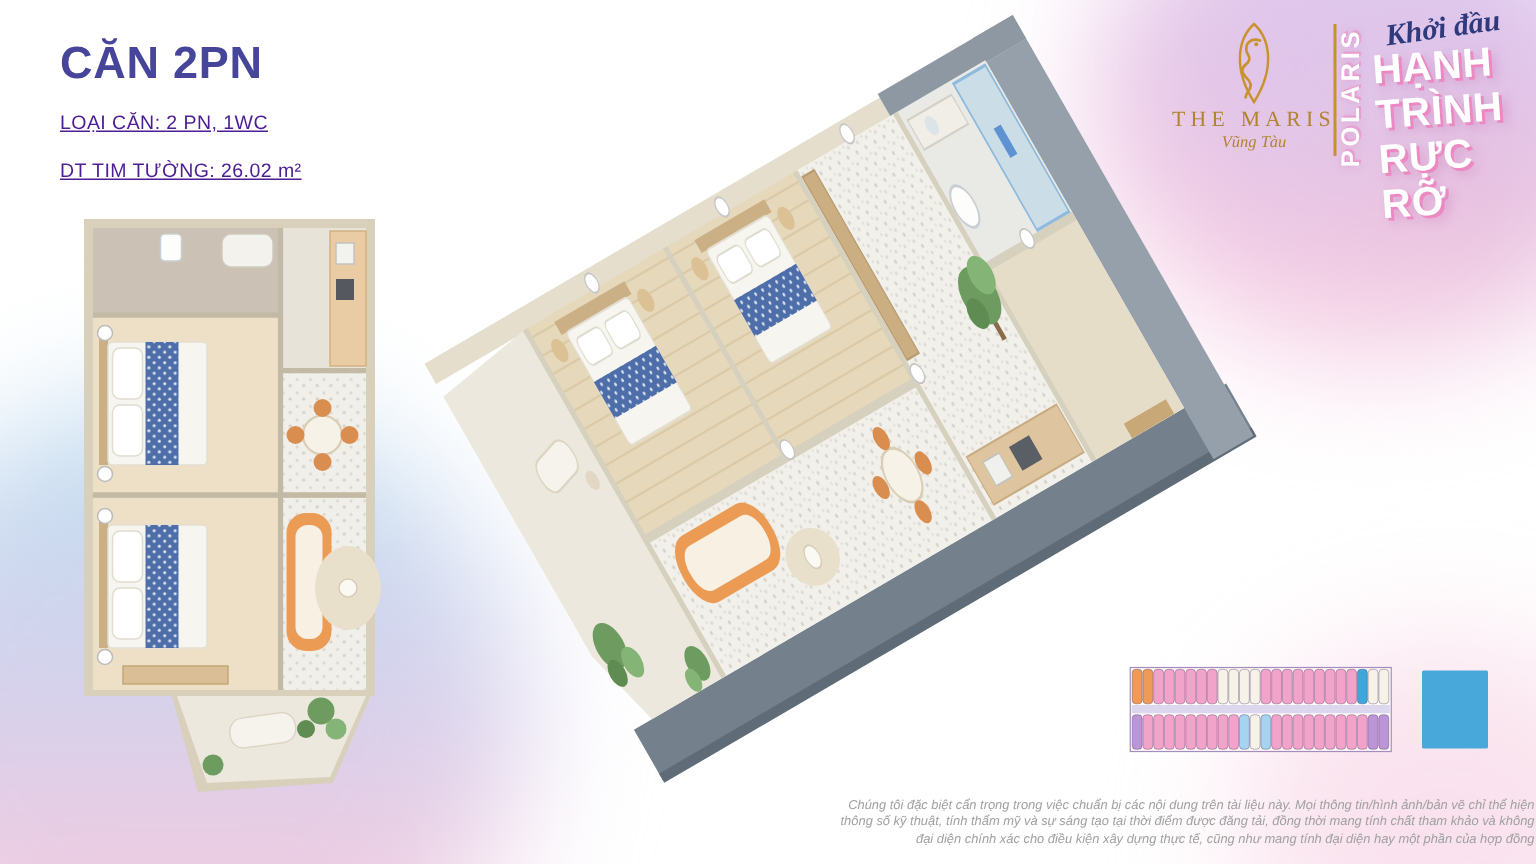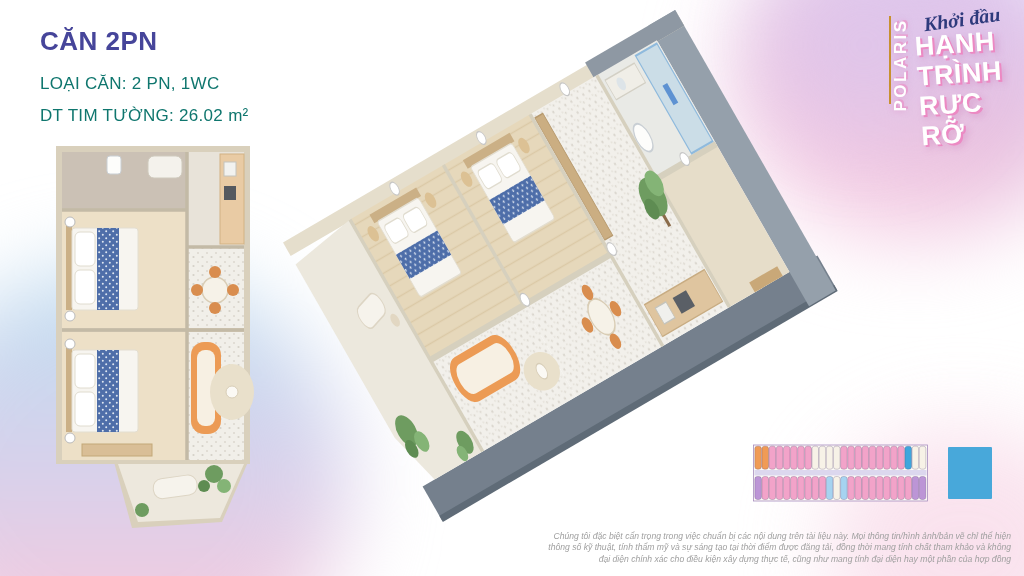--- a/index.html
+++ b/index.html
@@ -12,22 +12,22 @@
   .blob-bl { left:-110px; bottom:-120px; width:460px; height:430px;
              background:linear-gradient(180deg,#c3ddf0 8%,#d6d1ec 46%,#f4cbdf 82%); }
   .blob-tr { right:-70px; top:-80px; width:360px; height:320px;
              background:linear-gradient(205deg,#d9c5ef 18%,#e9c0de 55%,#f6cfe4 82%); }
   .blob-tr2 { right:60px; top:-50px; width:200px; height:190px; background:#dcc9f0; opacity:.55; }
   .blob-br { right:-80px; bottom:-90px; width:280px; height:240px; background:#f8d9e8; opacity:.75; }
 
   .z { position:absolute; z-index:2; }
 
   
-  .title { left:40px; top:26px; font-size:26px; font-weight:bold; letter-spacing:.5px; color:#46459a; }
-  .sub { left:40px; font-size:17px; color:#0f766e; letter-spacing:.3px; }
+  .title { left:40px; top:26px; font-size:30px; font-weight:bold; letter-spacing:.5px; color:#46459a; }
+  .sub { left:40px; font-size:13px; color:#4c1d95; letter-spacing:.3px;text-decoration:underline; }
   .sub1 { top:74px; } .sub2 { top:106px; }
 
   
   .brand { left:780px; top:14px; width:112px; text-align:center; }
   .brand-name { font-family:"Liberation Serif", serif; font-size:14.5px; letter-spacing:3.5px;
                 color:#b08430; margin-top:2px; white-space:nowrap; }
   .brand-loc { font-family:"Liberation Serif", serif; font-style:italic; font-size:11px; color:#b08430; }
   .divider { left:889px; top:16px; width:2px; height:88px; background:#c8922f; }
 
   .polaris { left:891px; top:120px; width:110px; transform:rotate(-90deg); transform-origin:0 0;
@@ -42,21 +42,21 @@
 
   
   .plan2d { left:52px; top:142px; }
   .plan3d { left:0; top:0; width:1024px; height:576px; z-index:1; }
 
   
   .keyplan { left:752px; top:443px; }
   .legend-swatch { left:948px; top:447px; width:44px; height:52px; border-radius:1px; }
 
   
-  .disclaimer { right:13px; bottom:11px; width:474px; text-align:right;
+  .disclaimer { right:1px; bottom:11px; width:474px; text-align:right;
                 font-size:8.6px; line-height:1.32; font-style:italic; color:#a0a0a0; }
 </style>
 </head>
 <body>
 
 <div class="stage">
 
   <div class="blob blob-bl"></div>
   <div class="blob blob-tr"></div>
   <div class="blob blob-tr2"></div>
@@ -189,20 +189,29 @@
         <circle cx="335" cy="112" r="5"></circle>
         <circle cx="475" cy="83" r="5"></circle>
       </g>
     </g>
   </svg>
 
   <div class="z title">CĂN 2PN</div>
   <div class="z sub sub1">LOẠI CĂN: 2 PN, 1WC</div>
   <div class="z sub sub2">DT TIM TƯỜNG: 26.02 m²</div>
 
+  <div class="z brand">
+    <svg width="54" height="56" viewBox="0 0 54 56" style="display:block;margin:0 auto;">
+      <path d="M27,2 C38,12 41,32 27,54 C13,32 16,12 27,2 Z" fill="none" stroke="#c8922f" stroke-width="1.6"></path>
+      <path d="M31,13 c-6,-2 -10,2 -9,7 c0.6,2.4 2.4,3.4 1.8,5.8 c-0.6,3.4 -4.6,3.4 -4.6,7 c0,4.6 5.6,5.6 5.6,10.2 c0,3.4 -3.4,4.6 -3.4,8" fill="none" stroke="#c8922f" stroke-width="1.8" stroke-linecap="round"></path>
+      <circle cx="28.5" cy="15.5" r="1.3" fill="#c8922f"></circle>
+    </svg>
+    <div class="brand-name">THE MARIS</div>
+    <div class="brand-loc">Vũng Tàu</div>
+  </div>
   <div class="z divider"></div>
 
   <div class="z polaris">POLARIS</div>
   <div class="z script">Khởi đầu</div>
   <div class="z tagline">
     <div class="tg-line">HẠNH</div>
     <div class="tg-line">TRÌNH</div>
     <div class="tg-line">RỰC RỠ</div>
   </div>
 

